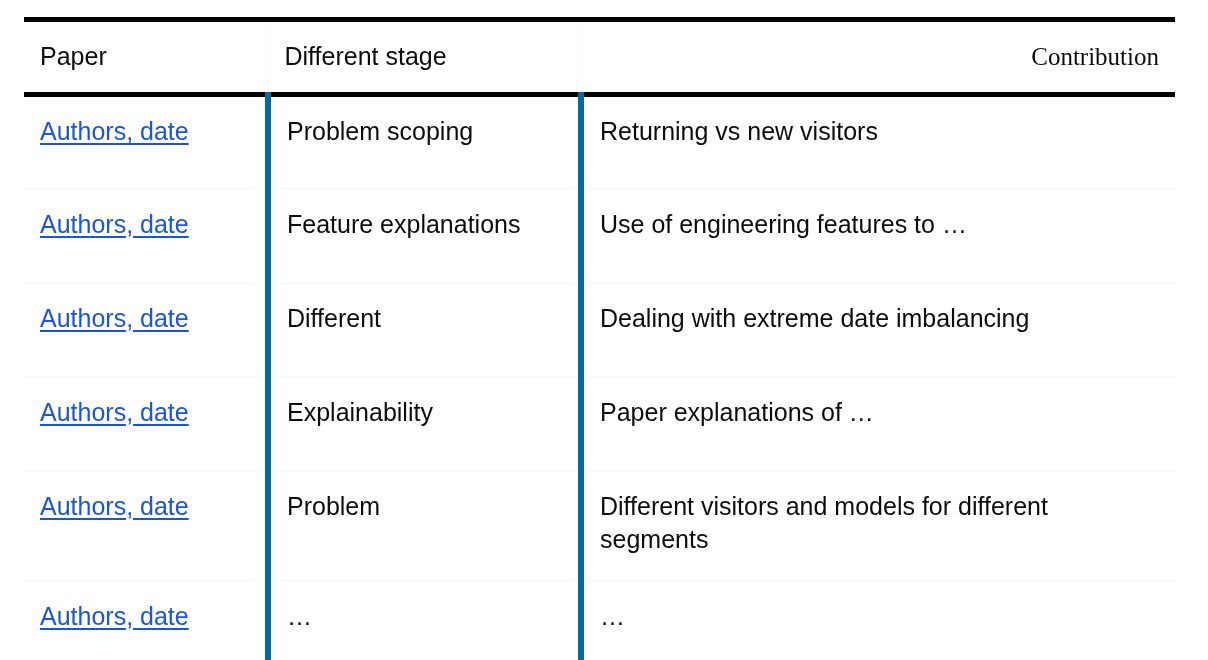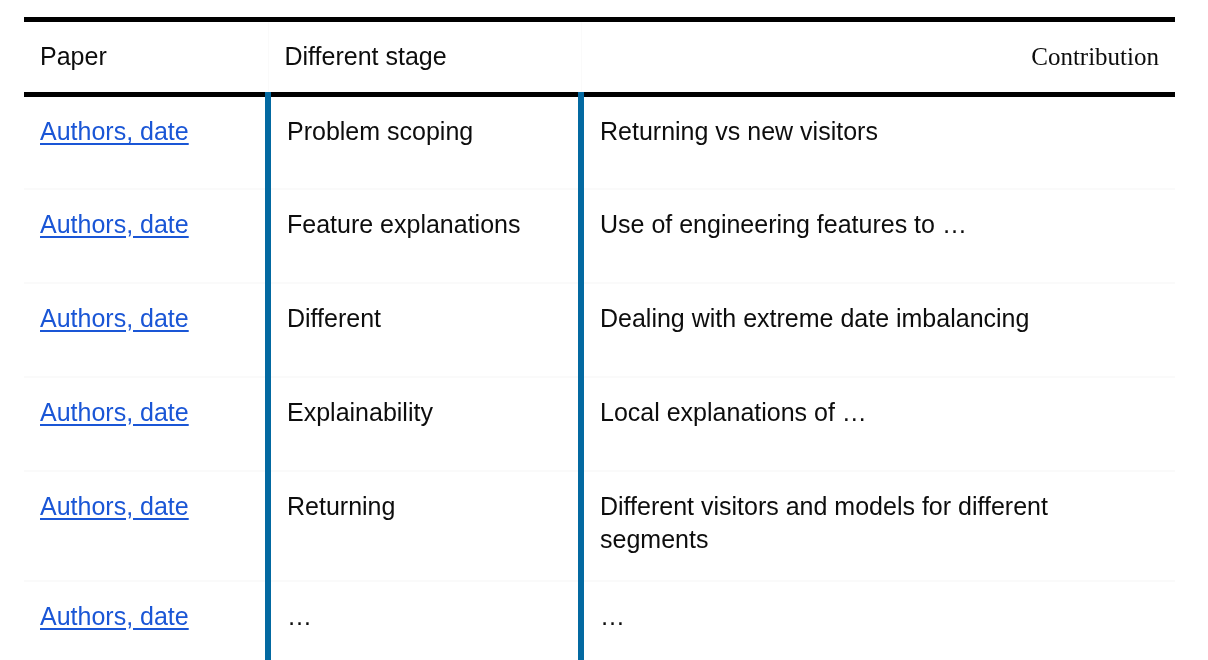--- a/index.html
+++ b/index.html
@@ -140,30 +140,30 @@
       </tr>
 
       <tr>
         <td>
           <a class="paper-link" href="#">Authors, date</a>
         </td>
         <td>
           <span class="stage-text">Explainability</span>
         </td>
         <td class="align-right">
-          <span class="contrib-text">Local explanations of …</span>
+          <span class="contrib-text">Paper explanations of …</span>
         </td>
       </tr>
 
       <tr class="tall">
         <td>
           <a class="paper-link" href="#">Authors, date</a>
         </td>
         <td>
-          <span class="stage-text">Returning</span>
+          <span class="stage-text">Problem</span>
         </td>
         <td class="align-right">
           <span class="contrib-text">Different visitors and models for different segments</span>
         </td>
       </tr>
 
       <tr>
         <td>
           <a class="paper-link" href="#">Authors, date</a>
         </td>

